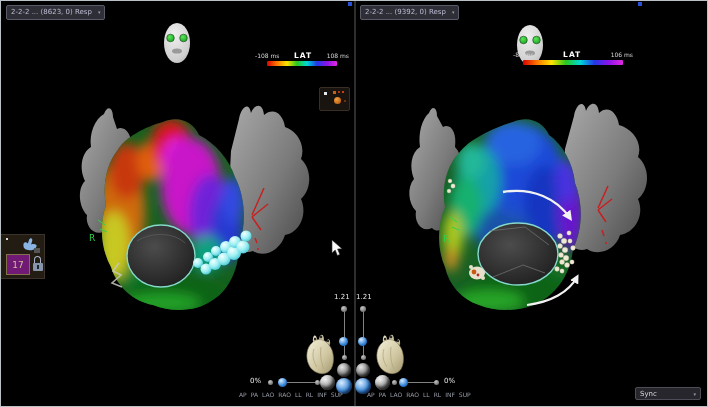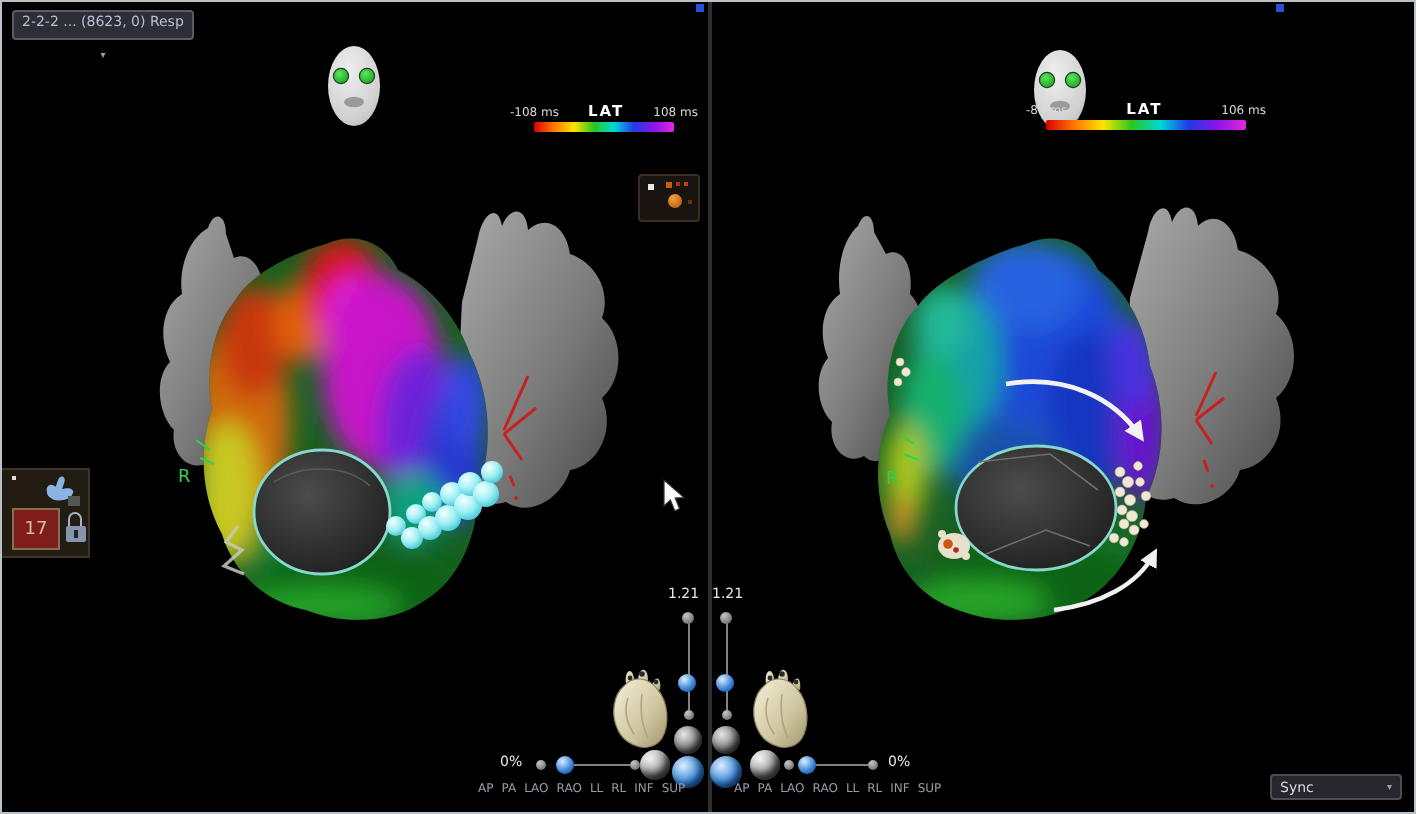--- a/index.html
+++ b/index.html
@@ -33,21 +33,21 @@
     border-radius:50%; box-shadow:inset -2px -2px 3px rgba(0,0,20,.55);}
   .trackball{background:radial-gradient(circle at 35% 30%, #f2f2f2, #9c9c9c 50%, #3a3a3a);
     border-radius:50%;
     box-shadow:inset -2px -3px 3px rgba(0,0,0,.65), inset 2px 2px 2px rgba(255,255,255,.35);}
   .track{position:absolute; background:#828282;}
   .views{display:flex; gap:4px; color:#979da7; font-size:6px; white-space:nowrap;}
   .views span{cursor:default;}
   .toolpanel{left:0; top:233px; width:43px; height:43px; background:#221c12;
     border-top:1px solid #3c342a; border-right:1px solid #3c342a; border-bottom:1px solid #3c342a;}
   .counterbox{position:absolute; left:5px; top:19px; width:22px; height:19px;
-    border:1px solid #82714a; background:#7f1d1d; color:#cfc09a; font-size:9px;
+    border:1px solid #82714a; background:#701a75; color:#cfc09a; font-size:9px;
     display:flex; align-items:center; justify-content:center;}
   .lock{position:absolute; left:31px; top:21px; width:11px; height:17px;}
   .lock .shackle{width:7px; height:7px; border:1.5px solid #a8b2c4; border-bottom:none;
     border-radius:4px 4px 0 0; margin:0 auto; box-sizing:border-box;}
   .lock .bodyp{width:10px; height:8px; background:#8694ac; border-radius:1px; margin:0 auto; position:relative;}
   .lock .bodyp::after{content:""; position:absolute; left:4px; top:2px; width:2px; height:4px; background:#1d2430;}
   .mapicon{left:318px; top:86px; width:29px; height:22px; background:#1a1410;
     border:1px solid #3a2e22; border-radius:2px;}
   .sync{left:634px; top:386px; width:66px; height:13px; background:#26262c;
     border:1px solid #4d4d57; border-radius:2px; color:#d9d9e2; font-size:7px;
@@ -254,25 +254,29 @@
       </g>
       <use href="#headIcon" x="516" y="24"></use>
       <use href="#heartIcon" x="373" y="330"></use>
     </g>
 
     <path fill="#fafafa" stroke="#333" stroke-width="0.6" d="M331,239 l0,13 l3.2,-3 l2.2,5.4 l2.4,-1 l-2.2,-5.4 l4.4,-0.2 z"></path>
   </svg>
 
   <div class="ovl divider"></div>
 
-  <div class="ovl hdr" style="left:5px; top:4px;flex-direction:column;">
+  <div class="ovl hdr" style="left:5px; top:4px;">
     <span>2-2-2 ... (8623, 0) Resp</span>
     <span class="chev">▾</span>
   </div>
 
+  <div class="ovl hdr" style="left:359px; top:4px;">
+    <span>2-2-2 ... (9392, 0) Resp</span>
+    <span class="chev">▾</span>
+  </div>
 
   <div class="ovl" style="left:254px; top:2px; width:94px;">
     <div class="cbar-labels">
       <span>-108 ms</span>
       <span class="lat">LAT</span>
       <span>108 ms</span>
     </div>
     <div class="cbar-grad" style="margin:1px 12px 0 12px;"></div>
   </div>
   <div class="ovl corner-sq" style="left:347px; top:1px;"></div>

